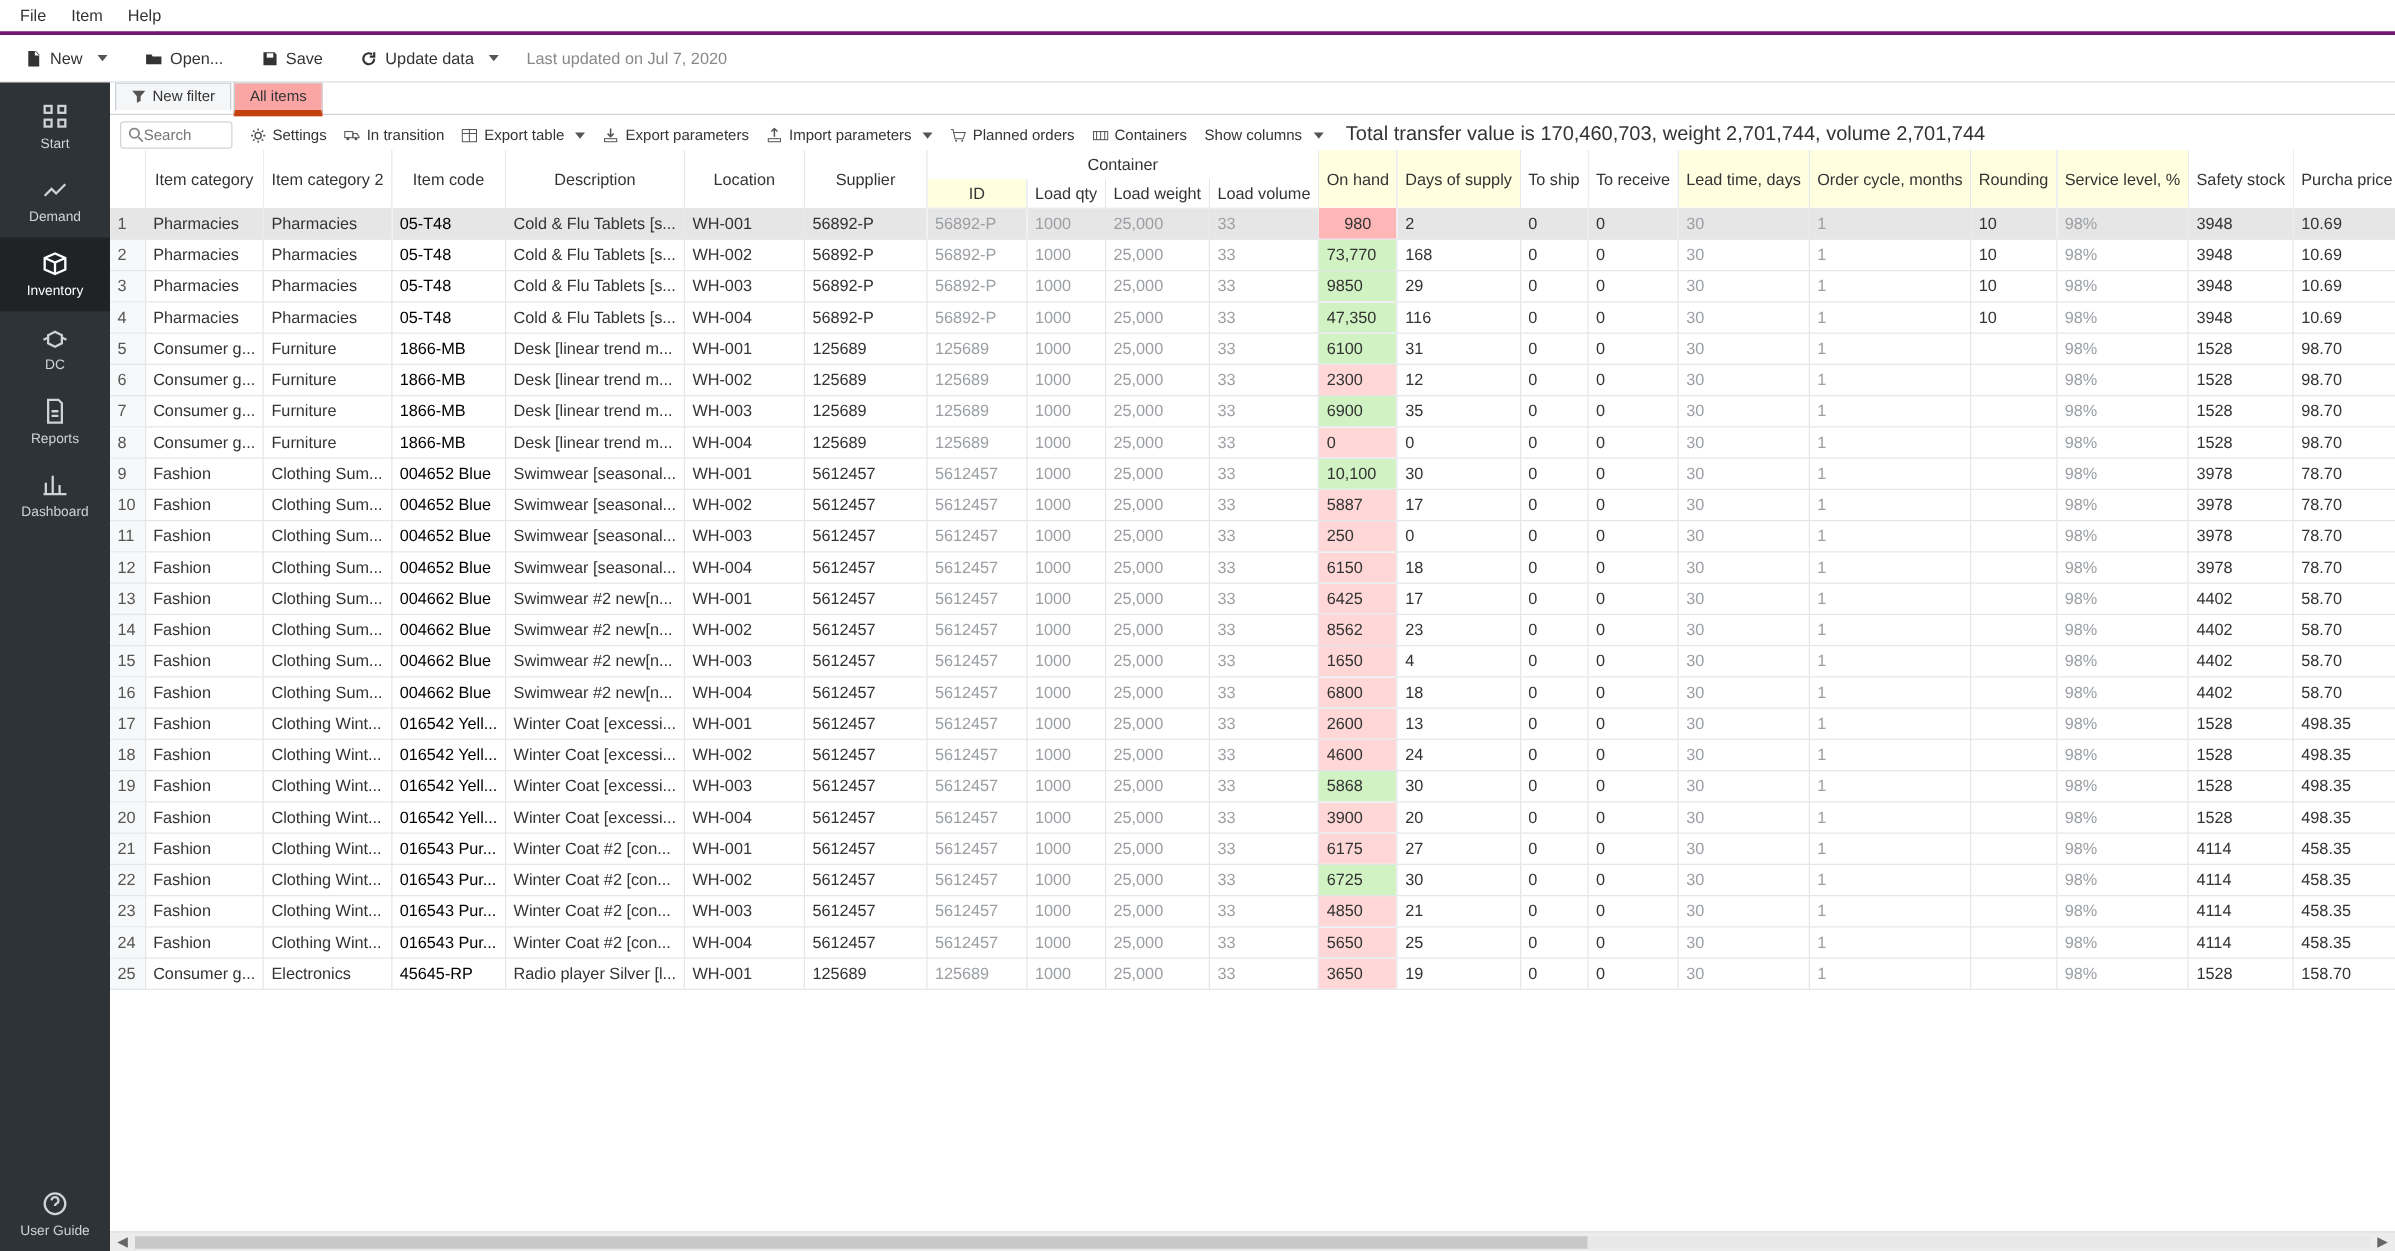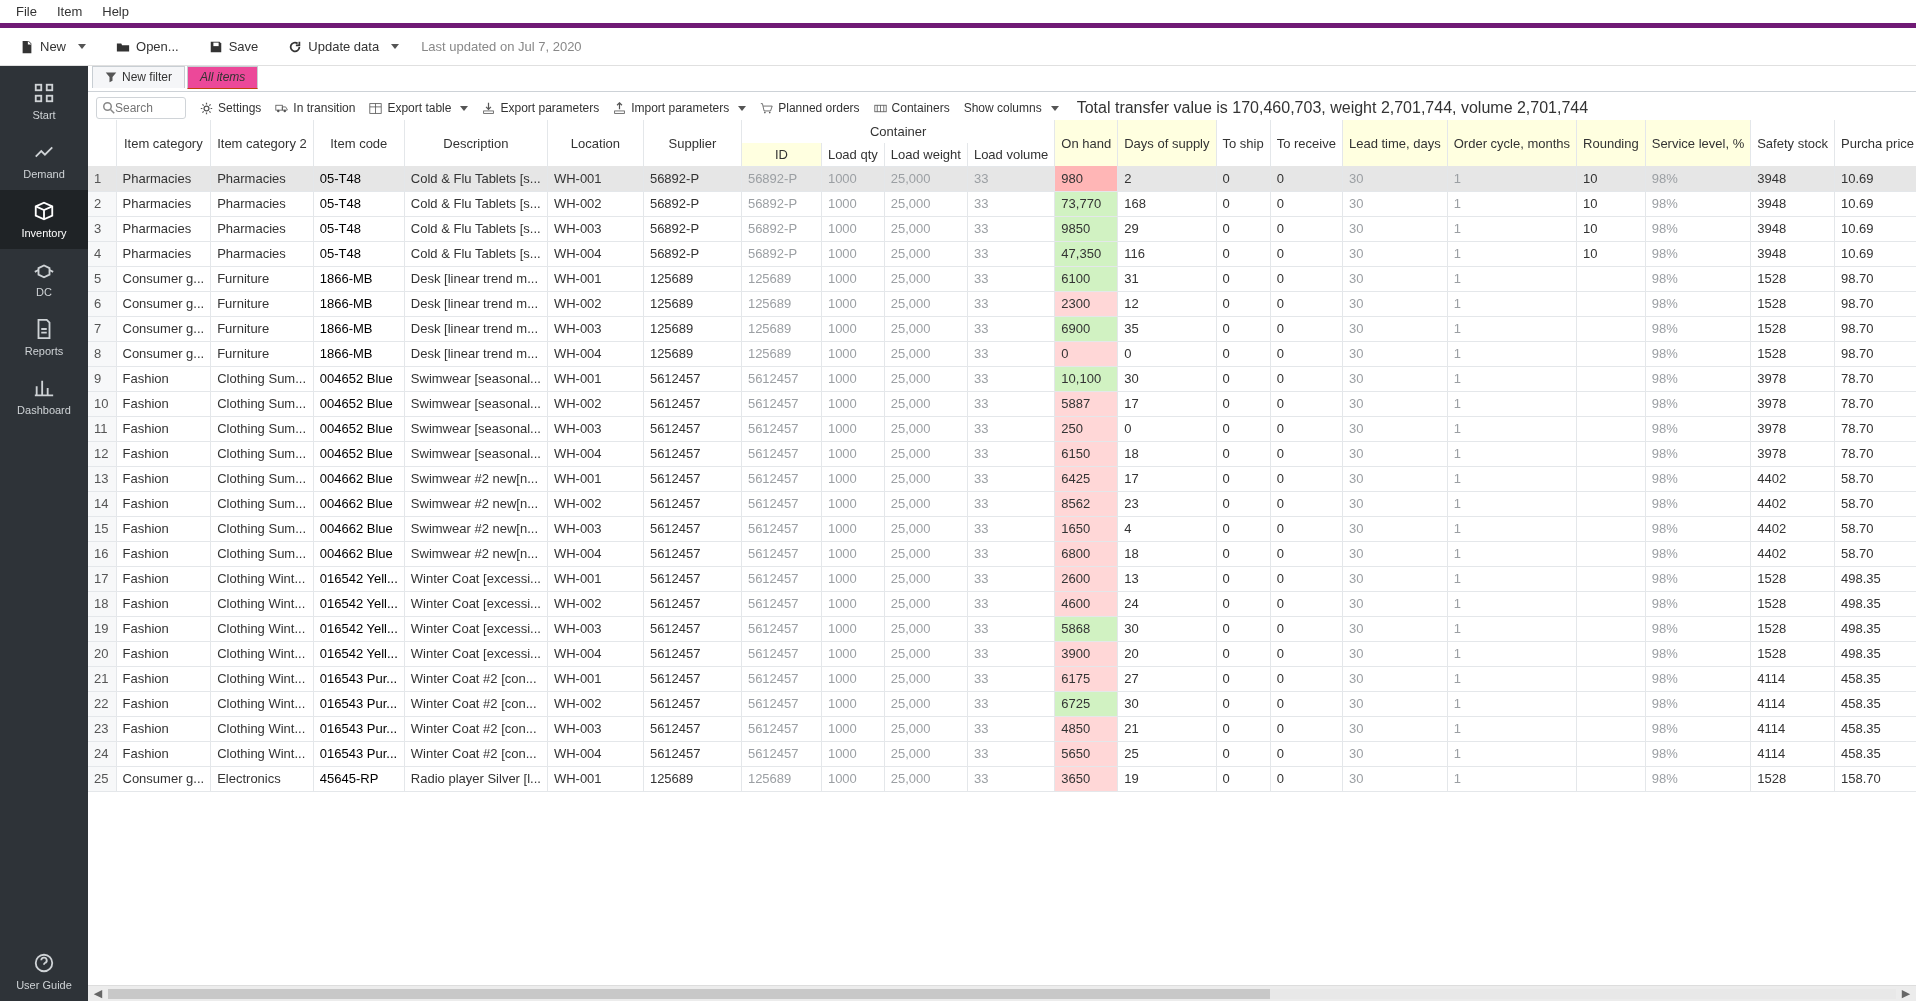--- a/index.html
+++ b/index.html
@@ -11,21 +11,21 @@
   overflow: hidden;
   width: 1916px;
   height: 1001px;
 }
 
 .menubar {
   height: 28px;
   display: flex;
   align-items: center;
   padding: 0 6px;
-  border-bottom: 5px solid #701a75;
+  border-bottom: 3px solid #701a75;
 }
 .menubar .mi { padding: 4px 10px; cursor: default; }
 
 
 .toolbar {
   height: 38px;
   display: flex;
   align-items: center;
   gap: 14px;
   padding: 0 12px;
@@ -72,21 +72,21 @@
 }
 .tab {
   border: 1px solid #c8ced3;
   border-bottom: none;
   padding: 3px 12px 4px 12px;
   margin-right: 2px;
   background: #f5f6f8;
   font-size: 12px;
   display:flex; align-items:center; gap:5px;
 }
-.tab.active { background: #ec4899; border-bottom: 1px solid #c2410c; margin-bottom: -1px; font-style: italic;}
+.tab.active { background: #fca5a5; border-bottom: 5px solid #c2410c; margin-bottom: -1px;}
 .tab .filter-ic { width:12px;height:12px; }
 
 
 .toolbar2 {
   height: 28px;
   display: flex;
   align-items: center;
   gap: 14px;
   padding: 4px 8px 0 8px;
 }
@@ -133,21 +133,21 @@
 }
 table.grid thead tr.r1 th { border-bottom:none; }
 table.grid thead th.double { height:46px; }
 .hl-yellow { background:#ffffe0 !important; }
 .hl-gray { color:#9b9fa3; }
 .hl-red { background:#ffd7d7; }
 .hl-green { background:#d1f2c2; }
 .rownum { background:#f7f8f9; text-align:center; color:#555; width:28px;}
 .link { color:#000000; }
 .sel-row td { background:#e6e6e6 !important; }
-.sel-row td.hl-red { background:#ffb6b6 !important;}
+.sel-row td.hl-red { background:#ffb6b6 !important;text-align:center;}
 
 
 .hscroll {
   height: 16px;
   background:#ececec;
   display:flex;
   align-items:center;
   justify-content:space-between;
   padding:0 2px;
   border-top:1px solid #ddd;

